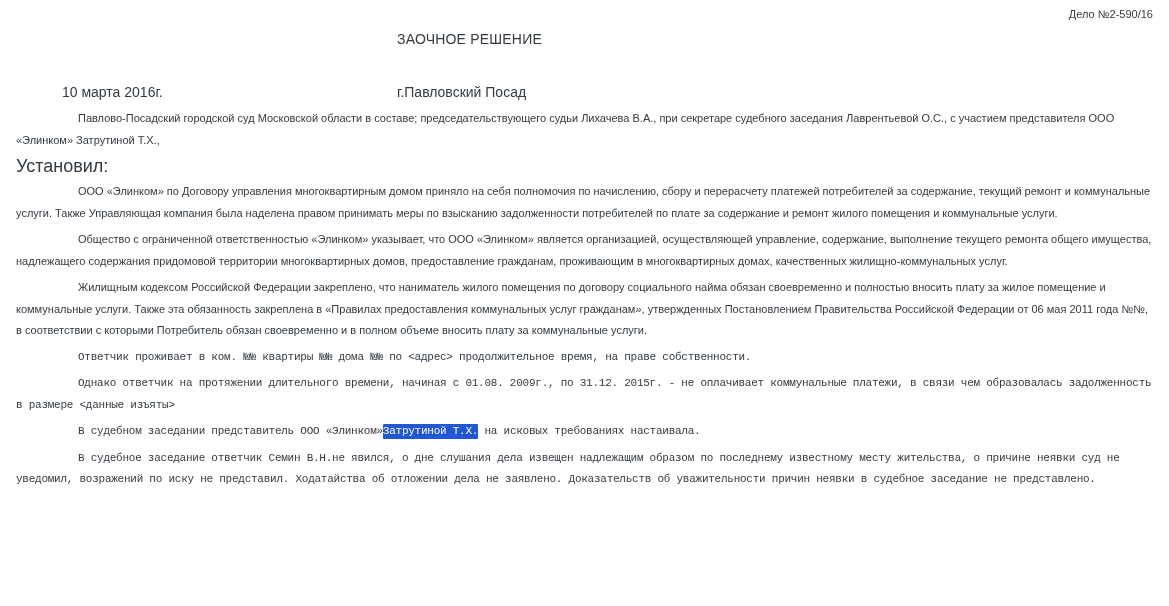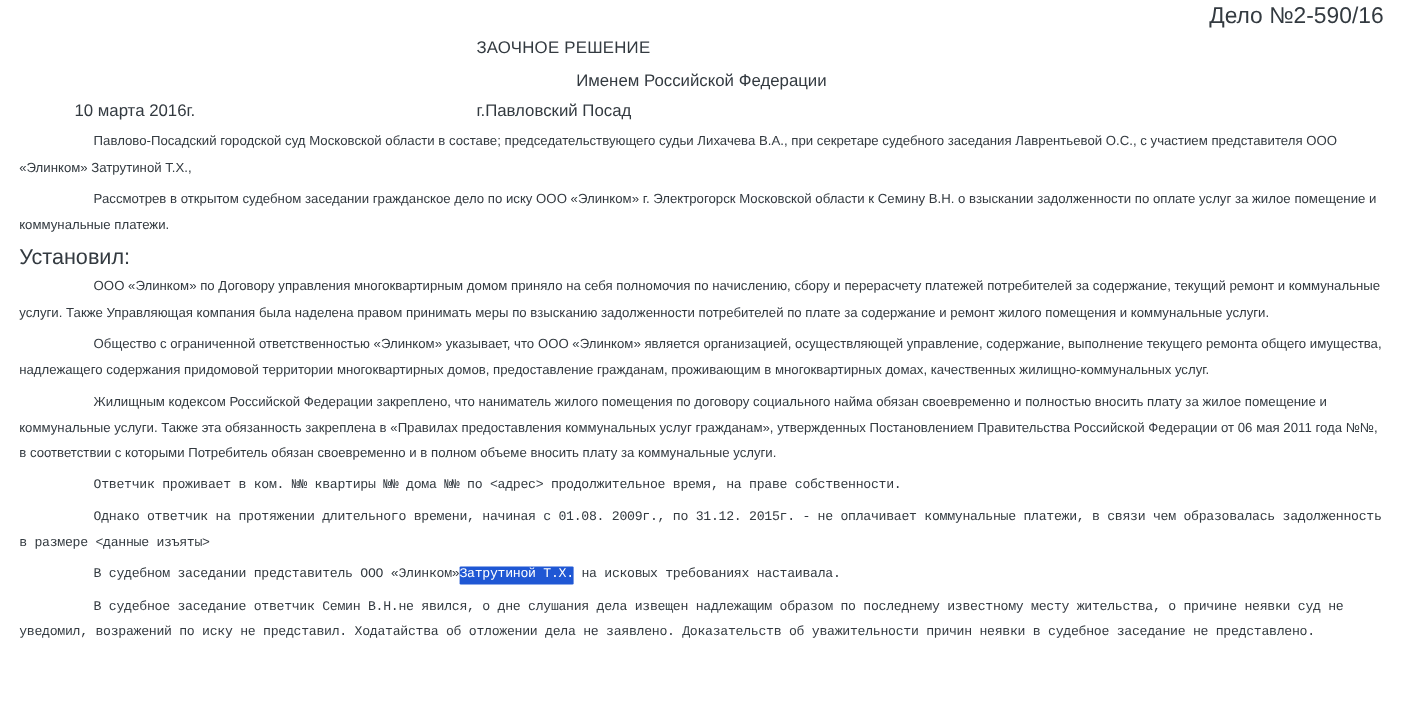--- a/index.html
+++ b/index.html
@@ -22,21 +22,21 @@
     height: 606px;
     box-sizing: border-box;
     padding: 0;
   }
 
   
   .case-no {
     position: absolute;
     top: 5px;
     right: 16px;
-    font-size: 19px;
+    font-size: 11px;
     line-height: 18px;
     white-space: nowrap;
   }
 
   
   .doc-title {
     position: absolute;
     top: 30px;
     left: 0;
     width: 939px;
@@ -116,32 +116,30 @@
 </style>
 </head>
 <body>
 
 <div class="page">
 
   <div class="case-no">Дело №2-590/16</div>
 
   <div class="doc-title">ЗАОЧНОЕ РЕШЕНИЕ</div>
 
-  <div class="doc-subtitle">Именем Российской Федерации</div>
 
   <div class="meta-row">
     <span class="meta-date">10 марта 2016г.</span>
     <span class="meta-place">г.Павловский Посад</span>
   </div>
 
   <div class="body-col">
 
     <p class="para">Павлово-Посадский городской суд Московской области в составе; председательствующего судьи Лихачева В.А., при секретаре судебного заседания Лаврентьевой О.С., с участием представителя ООО «Элинком» Затрутиной Т.Х.,</p>
 
-    <p class="para">Рассмотрев в открытом судебном заседании гражданское дело по иску ООО «Элинком» г. Электрогорск Московской области к Семину В.Н. о взыскании задолженности по оплате услуг за жилое помещение и коммунальные платежи.</p>
 
     <span class="center-word">Установил:</span>
 
     <p class="para">ООО «Элинком» по Договору управления многоквартирным домом приняло на себя полномочия по начислению, сбору и перерасчету платежей потребителей за содержание, текущий ремонт и коммунальные услуги. Также Управляющая компания была наделена правом принимать меры по взысканию задолженности потребителей по плате за содержание и ремонт жилого помещения и коммунальные услуги.</p>
 
     <p class="para">Общество с ограниченной ответственностью «Элинком» указывает, что ООО «Элинком» является организацией, осуществляющей управление, содержание, выполнение текущего ремонта общего имущества, надлежащего содержания придомовой территории многоквартирных домов, предоставление гражданам, проживающим в многоквартирных домах, качественных жилищно-коммунальных услуг.</p>
 
     <p class="para">Жилищным кодексом Российской Федерации закреплено, что наниматель жилого помещения по договору социального найма обязан своевременно и полностью вносить плату за жилое помещение и коммунальные услуги. Также эта обязанность закреплена в «Правилах предоставления коммунальных услуг гражданам», утвержденных Постановлением Правительства Российской Федерации от 06 мая 2011 года №№, в соответствии с которыми Потребитель обязан своевременно и в полном объеме вносить плату за коммунальные услуги.</p>
 
     <p class="para tight">Ответчик проживает в ком. №№ квартиры №№ дома №№ по &lt;адрес&gt; продолжительное время, на праве собственности.</p>

